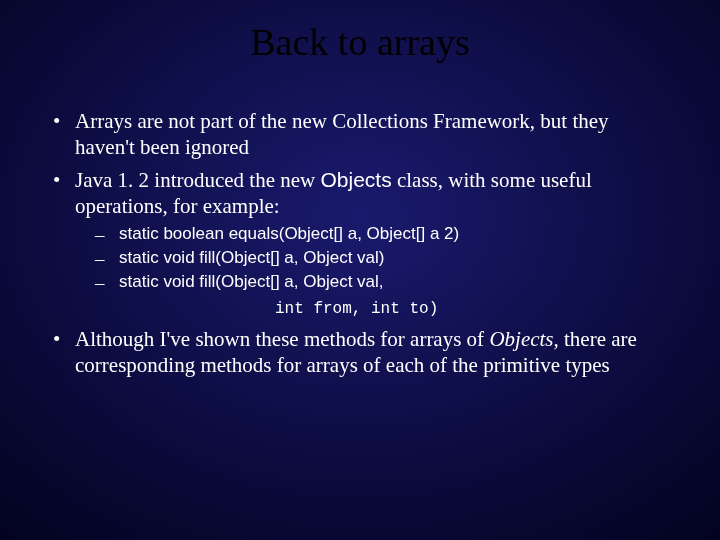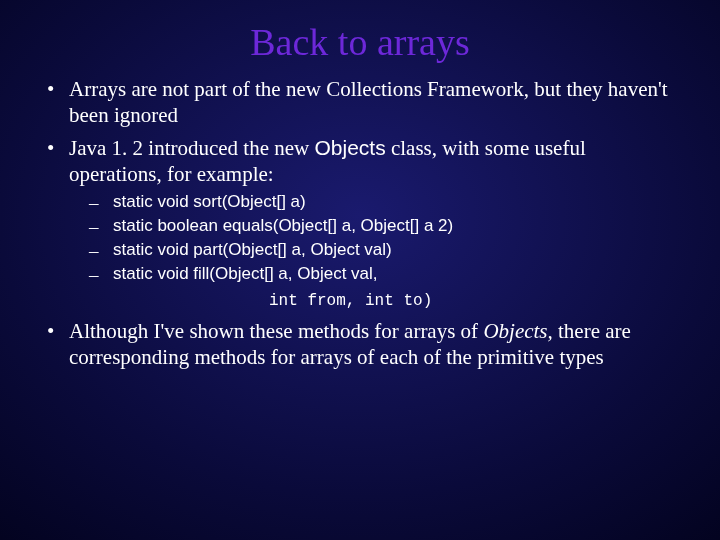--- a/index.html
+++ b/index.html
@@ -16,28 +16,28 @@
   }
   .slide {
     padding: 20px 32px 20px 32px;
     box-sizing: border-box;
     width: 100%;
     height: 100%;
   }
   .title {
     text-align: center;
     font-size: 38px;
-    color: #6d28d9;
-    margin: 0 0 12px 0;
+    color: #000000;
+    margin: 0 0 44px 0;
     font-weight: normal;
   }
   ul.top {
     list-style: none;
     padding: 0;
-    margin: 9px;
+    margin: 15px;
     font-size: 21px;
     line-height: 1.25;
   }
   ul.top > li {
     position: relative;
     padding-left: 28px;
     margin-bottom: 6px;
   }
   ul.top > li::before {
     content: "•";
@@ -95,23 +95,22 @@
   <ul class="top">
 
     <li>
       <span>Arrays are not part of the new Collections Framework, but they haven't been ignored</span>
     </li>
 
     <li>
       <span>Java 1. 2 introduced the new </span><span class="mono">Objects</span><span> class, with some useful operations, for example:</span>
 
       <ul class="sub">
-        <li><span>static void sort(Object[] a)</span></li>
         <li><span>static boolean equals(Object[] a, Object[] a 2)</span></li>
-        <li><span>static void part(Object[] a, Object val)</span></li>
+        <li><span>static void fill(Object[] a, Object val)</span></li>
         <li><span>static void fill(Object[] a, Object val,</span></li>
       </ul>
       <div class="cont cont-indent">int from, int to)</div>
     </li>
 
     <li>
       <span>Although I've shown these methods for arrays of </span><span class="ital">Objects,</span><span> there are corresponding methods for arrays of each of the primitive types</span>
     </li>
 
   </ul>

